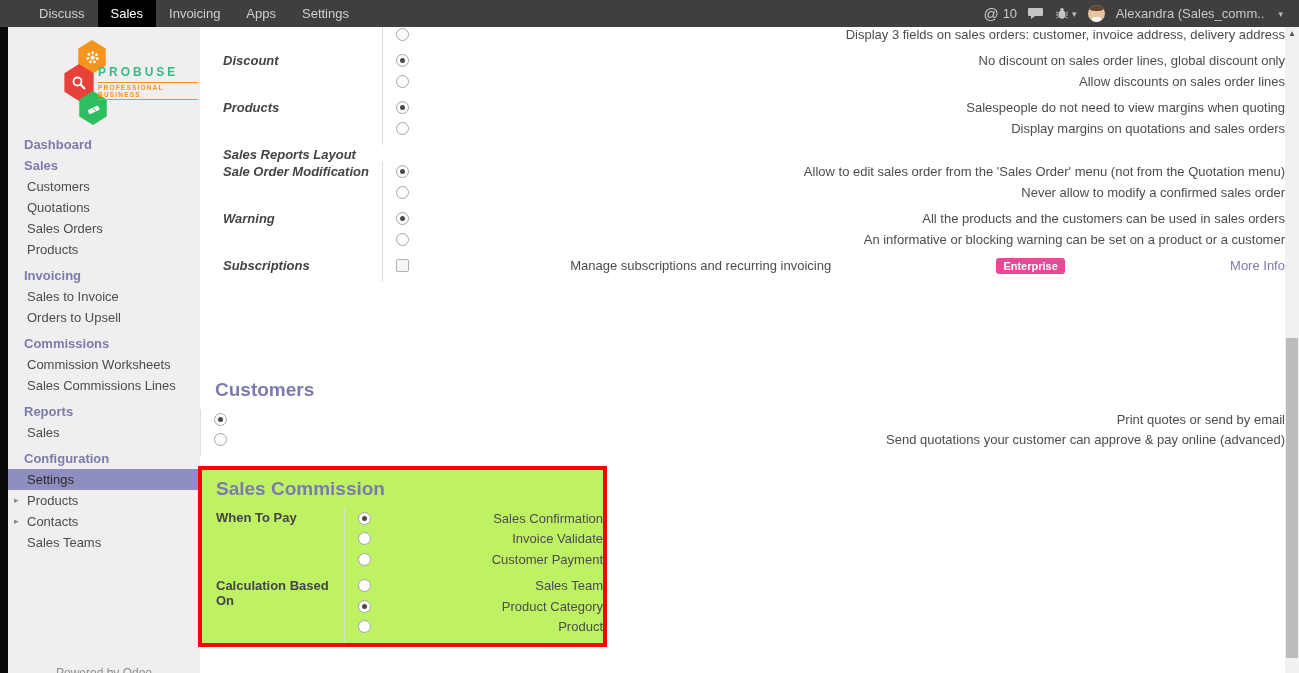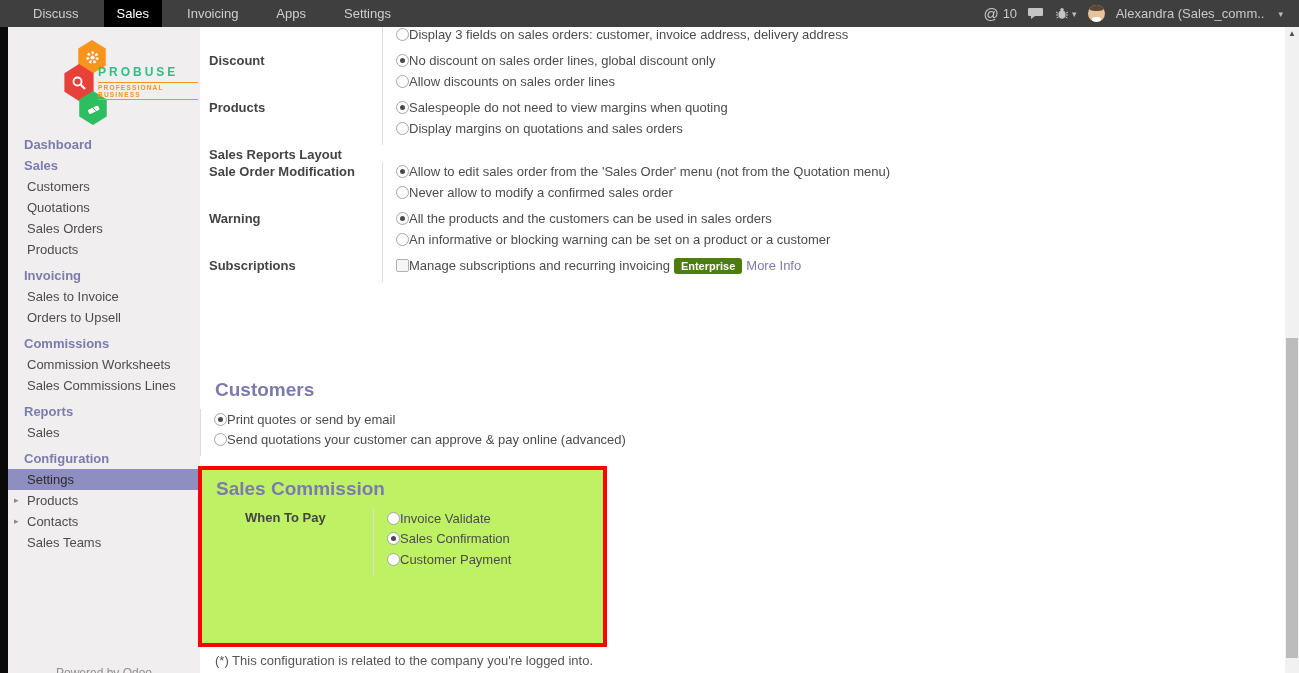--- a/index.html
+++ b/index.html
@@ -7,21 +7,21 @@
     width: 1299px; height: 673px;
     font-family: "Liberation Sans", sans-serif;
     background: #fff; overflow: hidden; position: relative;
   }
 
   
   .topbar {
     position: absolute; left: 0; top: 0; width: 1299px; height: 27px;
     background: #3f3f3f; display: flex; align-items: stretch; z-index: 30;
   }
-  .topbar-menus { display: flex; padding-left: 20px; gap: 12px; }
+  .topbar-menus { display: flex; padding-left: 26px; }
   .tmenu {
     color: #cfcfcf; font-size: 13px; line-height: 27px; padding: 0 13px;
     cursor: pointer; white-space: nowrap;
   }
   .tmenu.active { background: #000; color: #fff; }
   .topbar-right {
     margin-left: auto; display: flex; align-items: center; gap: 11px;
     padding-right: 16px; color: #c9c9c9; font-size: 13px;
   }
   .mention { display: flex; align-items: center; gap: 4px; cursor: pointer; }
@@ -85,39 +85,39 @@
     background: #fff; font-size: 13px; color: #4c4c4c;
   }
   .group { position: absolute; left: 0; right: 0; }
   #group-general { top: -3px; }
   #group-customers { top: 352px; }
   .section-title { color: #7c7bad; font-size: 19px; font-weight: bold; height: 22px; margin-bottom: 8px; }
   #group-customers .section-title { padding-left: 15px; }
 
   .srow { display: flex; }
   .slabel { font-weight: bold; color: #444; padding-top: 2px; flex: none; }
-  .g-general .slabel { width: 182px; padding-left: 9px; }
+  .g-general .slabel { width: 182px; padding-left: 23px; font-style: italic; }
   .g-customers .slabel { width: 147px; padding-left: 15px; }
-  .g-commission .slabel { width: 142px; padding-left: 14px; margin-left: 29px; }
+  .g-commission .slabel { width: 142px; padding-left: 14px; }
   .sopts { border-left: 1px solid #ddd; padding: 0 0 6px 13px; flex: 1; }
-  .opt { display: flex; align-items: center; height: 20.5px; cursor: pointer; }
+  .opt { display: flex; align-items: center; height: 20.5px; gap: 8px; cursor: pointer; justify-content: space-between; }
   .radio {
     width: 13px; height: 13px; border-radius: 50%; flex: none;
     border: 1px solid #a6a6a6; background: #fdfdfd; position: relative;
   }
   .radio.selected::after {
     content: ""; position: absolute; left: 3px; top: 3px; right: 3px; bottom: 3px;
     border-radius: 50%; background: #4a4a4a;
   }
   .checkbox {
     width: 13px; height: 13px; flex: none; border: 1px solid #b0b0b0;
     background: #f6f6f6; border-radius: 2px;
   }
   .badge {
-    background: #4d7c0f; color: #fff; font-size: 11px; font-weight: bold;
+    background: #ec4899; color: #fff; font-size: 11px; font-weight: bold;
     padding: 2px 7px; border-radius: 3px; margin-left: 4px; white-space: nowrap;
   }
   .more-link { color: #7c7bad; margin-left: 4px; cursor: pointer; white-space: nowrap; }
 
   
   #commission-box {
     position: absolute; left: -2px; top: 439px; width: 409px; height: 181px;
     border: 4px solid #fe0000; background: #bef264; padding-top: 8px;
   }
   #commission-box .section-title { padding-left: 14px; }
@@ -316,35 +316,51 @@
       </div>
   </div>
 
   <div class="group g-commission" id="commission-box">
     <div class="section-title">Sales Commission</div>
     <div class="rows">
         <div class="srow">
           <div class="slabel">When To Pay</div>
           <div class="sopts">
             <div class="opt">
-              <span class="radio"></span>
-              <span>Invoice Validate</span>
-            </div>
-            <div class="opt">
               <span class="radio selected"></span>
               <span>Sales Confirmation</span>
             </div>
             <div class="opt">
               <span class="radio"></span>
+              <span>Invoice Validate</span>
+            </div>
+            <div class="opt">
+              <span class="radio"></span>
               <span>Customer Payment</span>
             </div>
           </div>
         </div>
+        <div class="srow">
+          <div class="slabel">Calculation Based On</div>
+          <div class="sopts">
+            <div class="opt">
+              <span class="radio"></span>
+              <span>Sales Team</span>
+            </div>
+            <div class="opt">
+              <span class="radio selected"></span>
+              <span>Product Category</span>
+            </div>
+            <div class="opt">
+              <span class="radio"></span>
+              <span>Product</span>
+            </div>
+          </div>
+        </div>
       </div>
   </div>
 
-  <div class="footnote">(*) This configuration is related to the company you're logged into.</div>
 </div>
 
 <div class="scrollbar">
   <div class="sb-arrow">▲</div>
   <div class="sb-thumb"></div>
 </div>
 
 </body></html>

